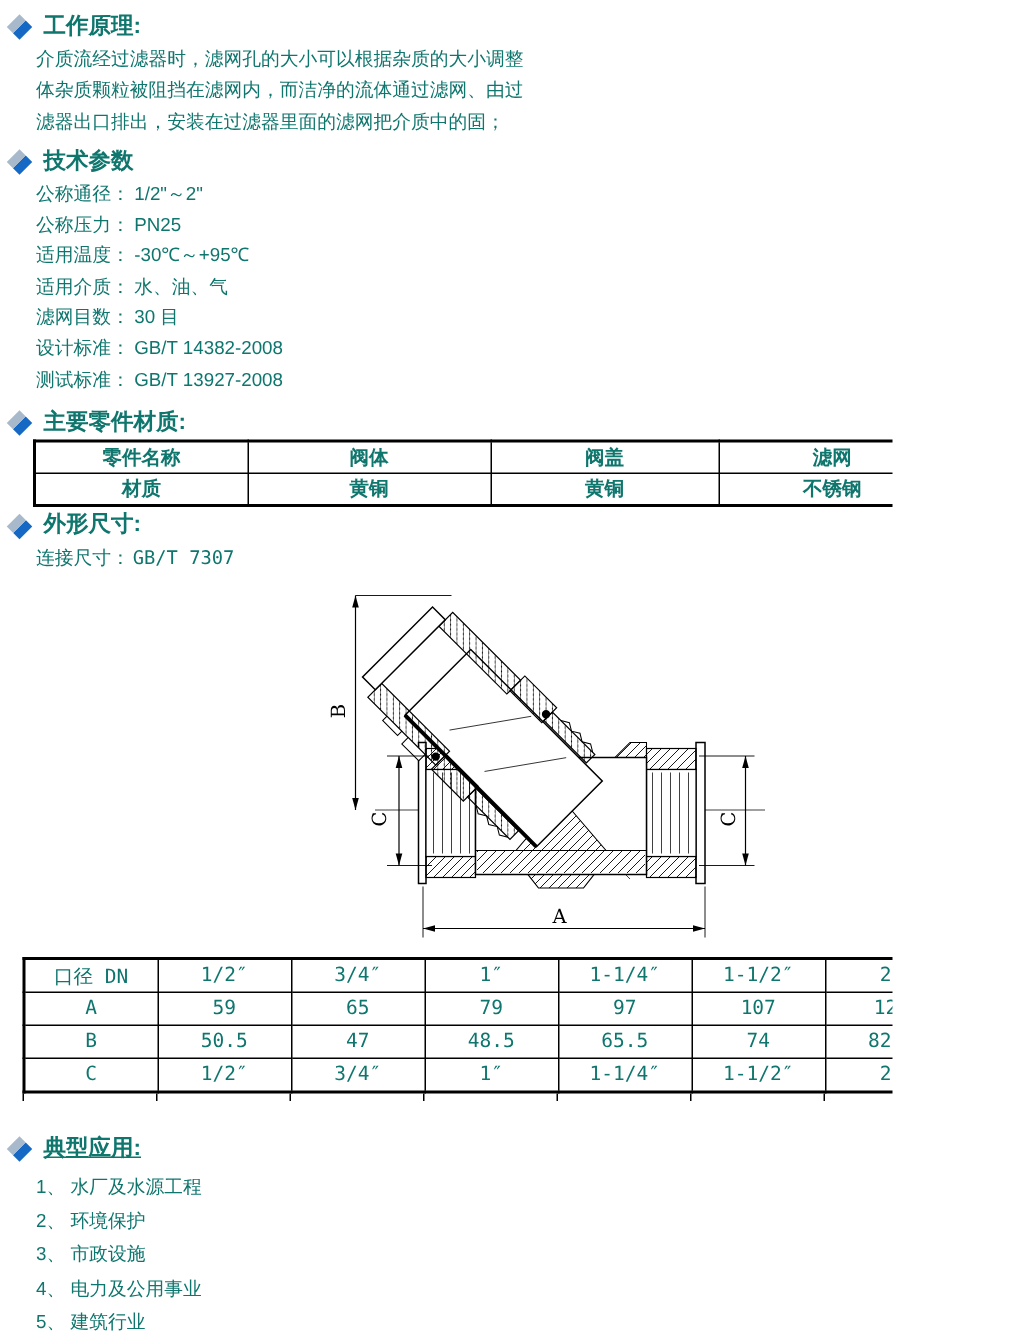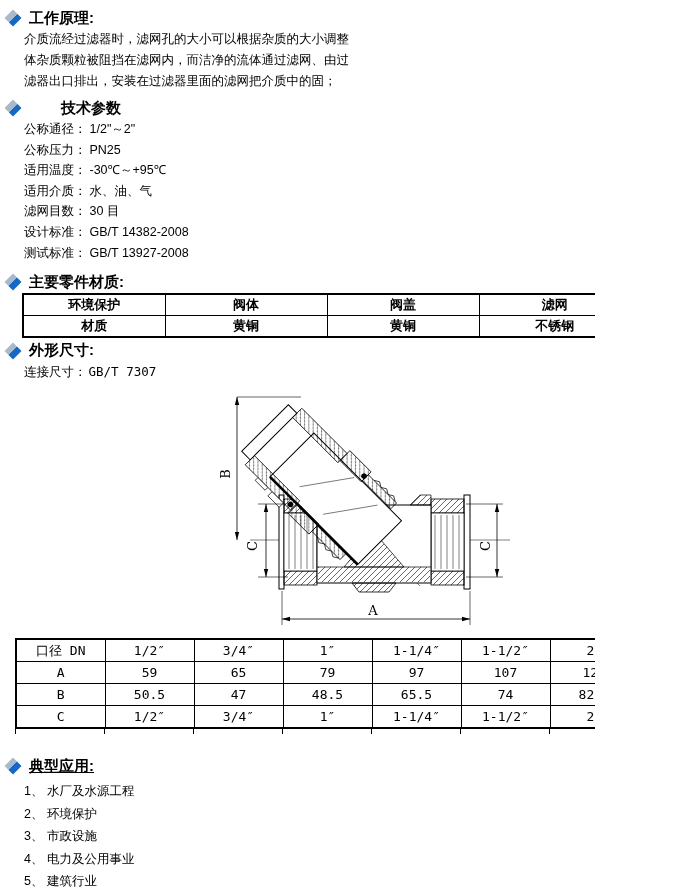--- a/index.html
+++ b/index.html
@@ -1,17 +1,17 @@
 <!DOCTYPE html>
 <html><head>
 <meta charset="utf-8">
 <style>
   html,body{margin:0;padding:0;background:#fff;}
   #page{position:relative;width:595px;height:888px;background:#fff;overflow:hidden;
-        font-family:"Liberation Sans",sans-serif;color:#000000;}
+        font-family:"Liberation Sans",sans-serif;color:#0f766e;}
   
   .sec-head{display:flex;align-items:center;font-size:15px;font-weight:700;
             line-height:18px;padding-left:4px;}
   .bullet{display:inline-block;width:12px;height:12px;flex:0 0 12px;
           transform:rotate(45deg);margin:2px 10px 2px 3px;
           background:linear-gradient(90deg,#a7b9cb 0 50%,#1568c4 50% 100%);}
   .para{margin:2px 0 0 24px;font-size:12.5px;line-height:21px;}
   .params{margin:2px 0 0 24px;font-size:12.5px;line-height:20.6px;}
   .param-row .val{margin-left:3px;}
   .note-line{margin:5px 0 0 24px;font-size:12.5px;line-height:15px;}
@@ -29,21 +29,21 @@
   .drawing-wrap svg{position:absolute;left:178px;top:0;}
   .dimtext{font-family:"DejaVu Serif",serif;font-size:13px;}
   
   .dim-table{margin:2px 0 0 15px;width:623px;border:2px solid #000;
              font-family:"DejaVu Sans Mono",monospace;font-size:13px;}
   .dim-table td{border:1px solid #000;height:21px;text-align:center;vertical-align:middle;padding:0;}
   .stub-row{position:relative;height:6px;}
   .stub{position:absolute;top:0;width:1px;height:5px;background:#000;}
   .apps{margin:5px 0 0 24px;font-size:12.5px;line-height:22.5px;}
   .mt-wp{margin-top:9px;}
-  .mt-tp{margin-top:7px;gap:32px;}
+  .mt-tp{margin-top:7px;}
   .mt-mm{margin-top:10px;}
   .mt-od{margin-top:3px;align-items:flex-end;}
   .mt-ta{margin-top:22px;text-decoration:underline;}
 </style>
 </head>
 <body>
 
 <div id="page">
 
   <div class="sec-head mt-wp">
@@ -76,21 +76,21 @@
   </div>
   <table class="mat-table">
     <colgroup>
         <col>
         <col>
         <col>
         <col>
       </colgroup>
     <tbody>
         <tr>
-      <td>环境保护</td>
+      <td>零件名称</td>
       <td>阀体</td>
       <td>阀盖</td>
       <td>滤网</td>
     </tr>
     <tr>
       <td>材质</td>
       <td>黄铜</td>
       <td>黄铜</td>
       <td>不锈钢</td>
     </tr>

